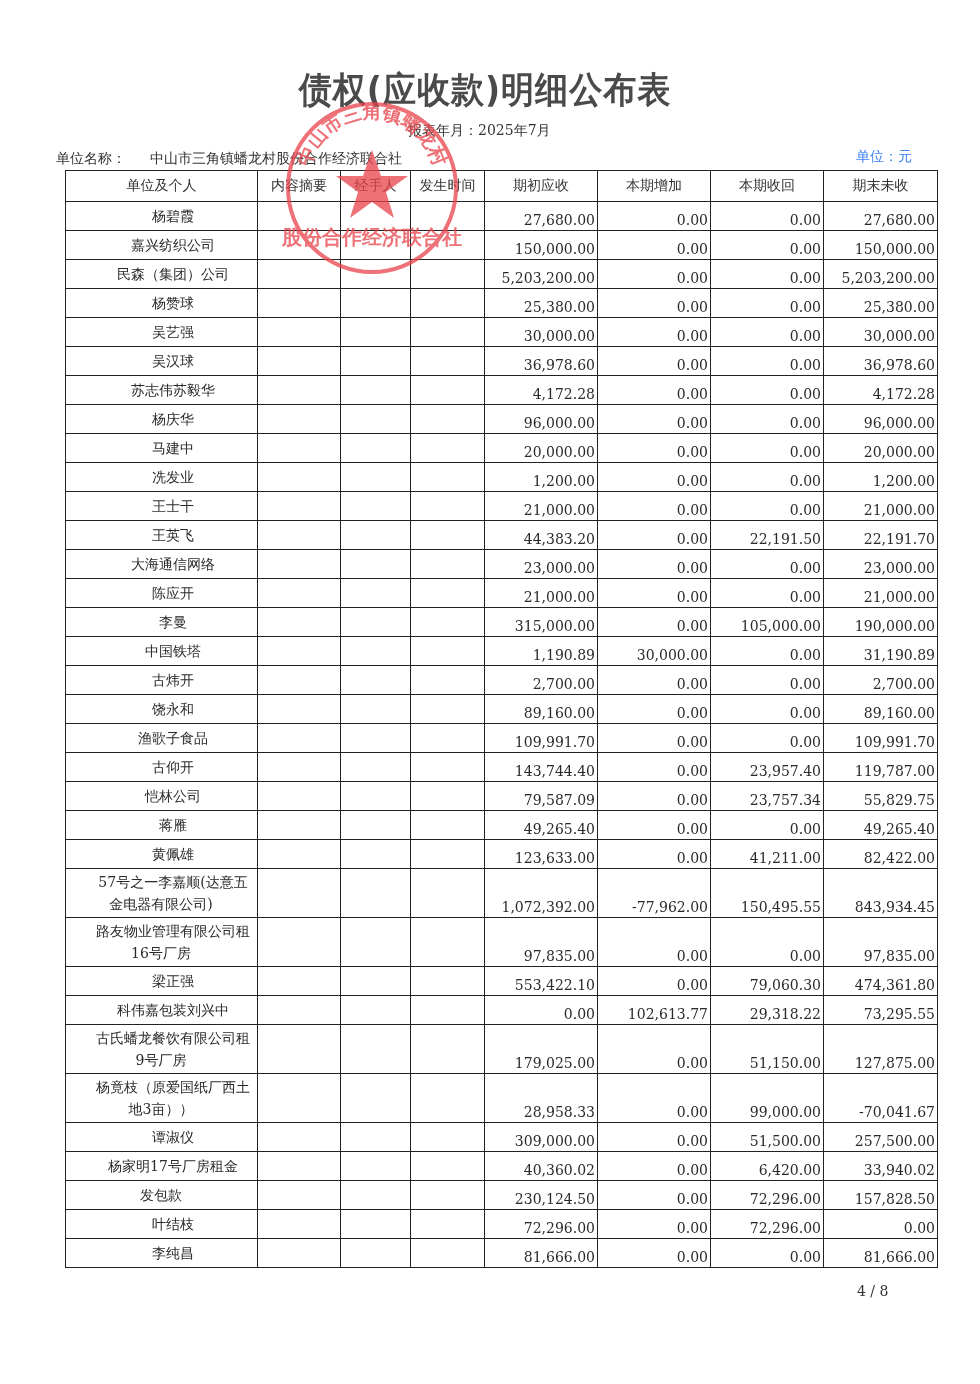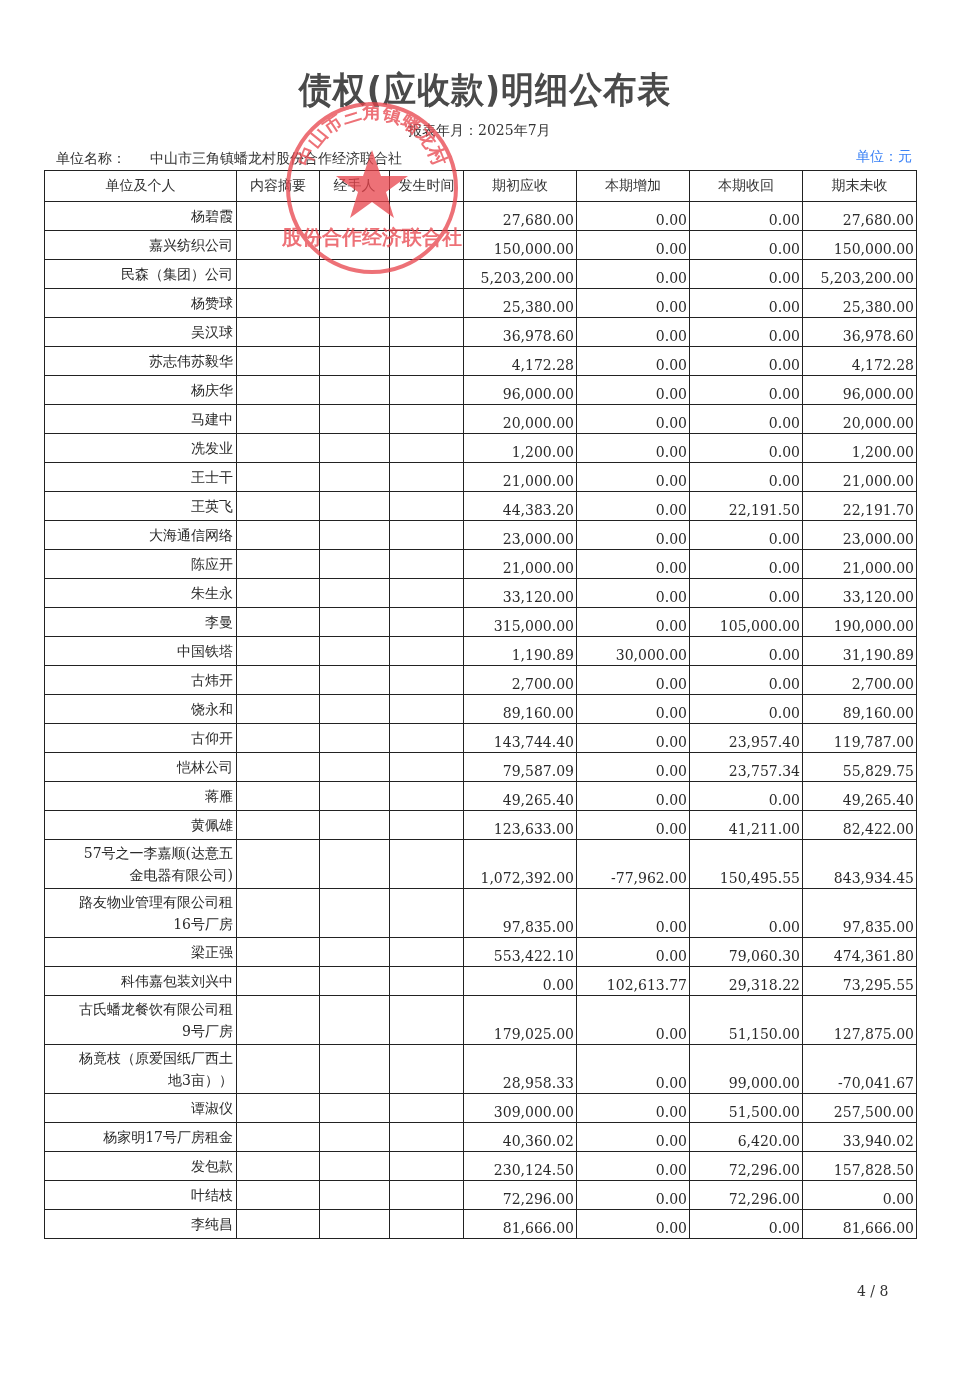--- a/index.html
+++ b/index.html
@@ -5,25 +5,25 @@
   html, body { margin: 0; padding: 0; background: #ffffff; }
   body { width: 980px; height: 1384px; position: relative; overflow: hidden;
          font-family: "DejaVu Serif", "Liberation Serif", serif; color: #2a2a2a; }
   .title { position: absolute; top: 66px; left: 0; width: 970px; text-align: center;
            font-family: "DejaVu Sans", "Liberation Sans", sans-serif; font-size: 36px; font-weight: bold;
            color: #4a4a4a; letter-spacing: 1px; transform: scaleX(0.92); }
   .report-date { position: absolute; top: 122px; left: 408px; font-size: 14px; color: #333; }
   .unit-name { position: absolute; top: 150px; left: 56px; font-size: 14px; color: #333; }
   .unit-name .val { margin-left: 24px; }
   .unit { position: absolute; top: 148px; right: 68px; font-size: 14px; color: #3b82f6; }
-  table { position: absolute; top: 170px; left: 44px; border-collapse: collapse; table-layout: fixed;
+  table { position: absolute; top: 170px; left: 65px; border-collapse: collapse; table-layout: fixed;
           width: 872px; font-size: 14px; }
   th, td { border: 1.4px solid #222; padding: 0 3px; height: 26px; overflow: hidden; white-space: nowrap; }
   th { font-weight: normal; height: 30px; color: #333; }
-  td.name { text-align: right; padding-left: 26px; white-space: normal; line-height: 22px; }
+  td.name { text-align: center; padding-left: 26px; white-space: normal; line-height: 22px; }
   td.name.flush { padding-left: 2px; margin-top: 16px; }
   td.name.wrap { padding-left: 2px; text-indent: 24px; }
   td.num { text-align: right; padding-right: 2px; vertical-align: bottom; padding-bottom: 2px; }
   tr.tall td { height: 46px; }
   .page-no { position: absolute; top: 1283px; left: 857px; font-size: 14px; color: #333; }
   .seal { position: absolute; left: 282px; top: 98px; width: 180px; height: 180px; pointer-events: none; opacity: 0.75; }
 </style>
 </head>
 <body>
 
@@ -97,20 +97,30 @@
         <td class="name">杨赞球</td>
         <td></td>
         <td></td>
         <td></td>
         <td class="num">25,380.00</td>
         <td class="num">0.00</td>
         <td class="num">0.00</td>
         <td class="num">25,380.00</td>
       </tr>
       <tr>
+        <td class="name">吴艺强</td>
+        <td></td>
+        <td></td>
+        <td></td>
+        <td class="num">30,000.00</td>
+        <td class="num">0.00</td>
+        <td class="num">0.00</td>
+        <td class="num">30,000.00</td>
+      </tr>
+      <tr>
         <td class="name">吴汉球</td>
         <td></td>
         <td></td>
         <td></td>
         <td class="num">36,978.60</td>
         <td class="num">0.00</td>
         <td class="num">0.00</td>
         <td class="num">36,978.60</td>
       </tr>
       <tr>
@@ -187,30 +197,20 @@
         <td class="name">陈应开</td>
         <td></td>
         <td></td>
         <td></td>
         <td class="num">21,000.00</td>
         <td class="num">0.00</td>
         <td class="num">0.00</td>
         <td class="num">21,000.00</td>
       </tr>
       <tr>
-        <td class="name">朱生永</td>
-        <td></td>
-        <td></td>
-        <td></td>
-        <td class="num">33,120.00</td>
-        <td class="num">0.00</td>
-        <td class="num">0.00</td>
-        <td class="num">33,120.00</td>
-      </tr>
-      <tr>
         <td class="name">李曼</td>
         <td></td>
         <td></td>
         <td></td>
         <td class="num">315,000.00</td>
         <td class="num">0.00</td>
         <td class="num">105,000.00</td>
         <td class="num">190,000.00</td>
       </tr>
       <tr>
@@ -235,20 +235,30 @@
       </tr>
       <tr>
         <td class="name">饶永和</td>
         <td></td>
         <td></td>
         <td></td>
         <td class="num">89,160.00</td>
         <td class="num">0.00</td>
         <td class="num">0.00</td>
         <td class="num">89,160.00</td>
+      </tr>
+      <tr>
+        <td class="name">渔歌子食品</td>
+        <td></td>
+        <td></td>
+        <td></td>
+        <td class="num">109,991.70</td>
+        <td class="num">0.00</td>
+        <td class="num">0.00</td>
+        <td class="num">109,991.70</td>
       </tr>
       <tr>
         <td class="name">古仰开</td>
         <td></td>
         <td></td>
         <td></td>
         <td class="num">143,744.40</td>
         <td class="num">0.00</td>
         <td class="num">23,957.40</td>
         <td class="num">119,787.00</td>

